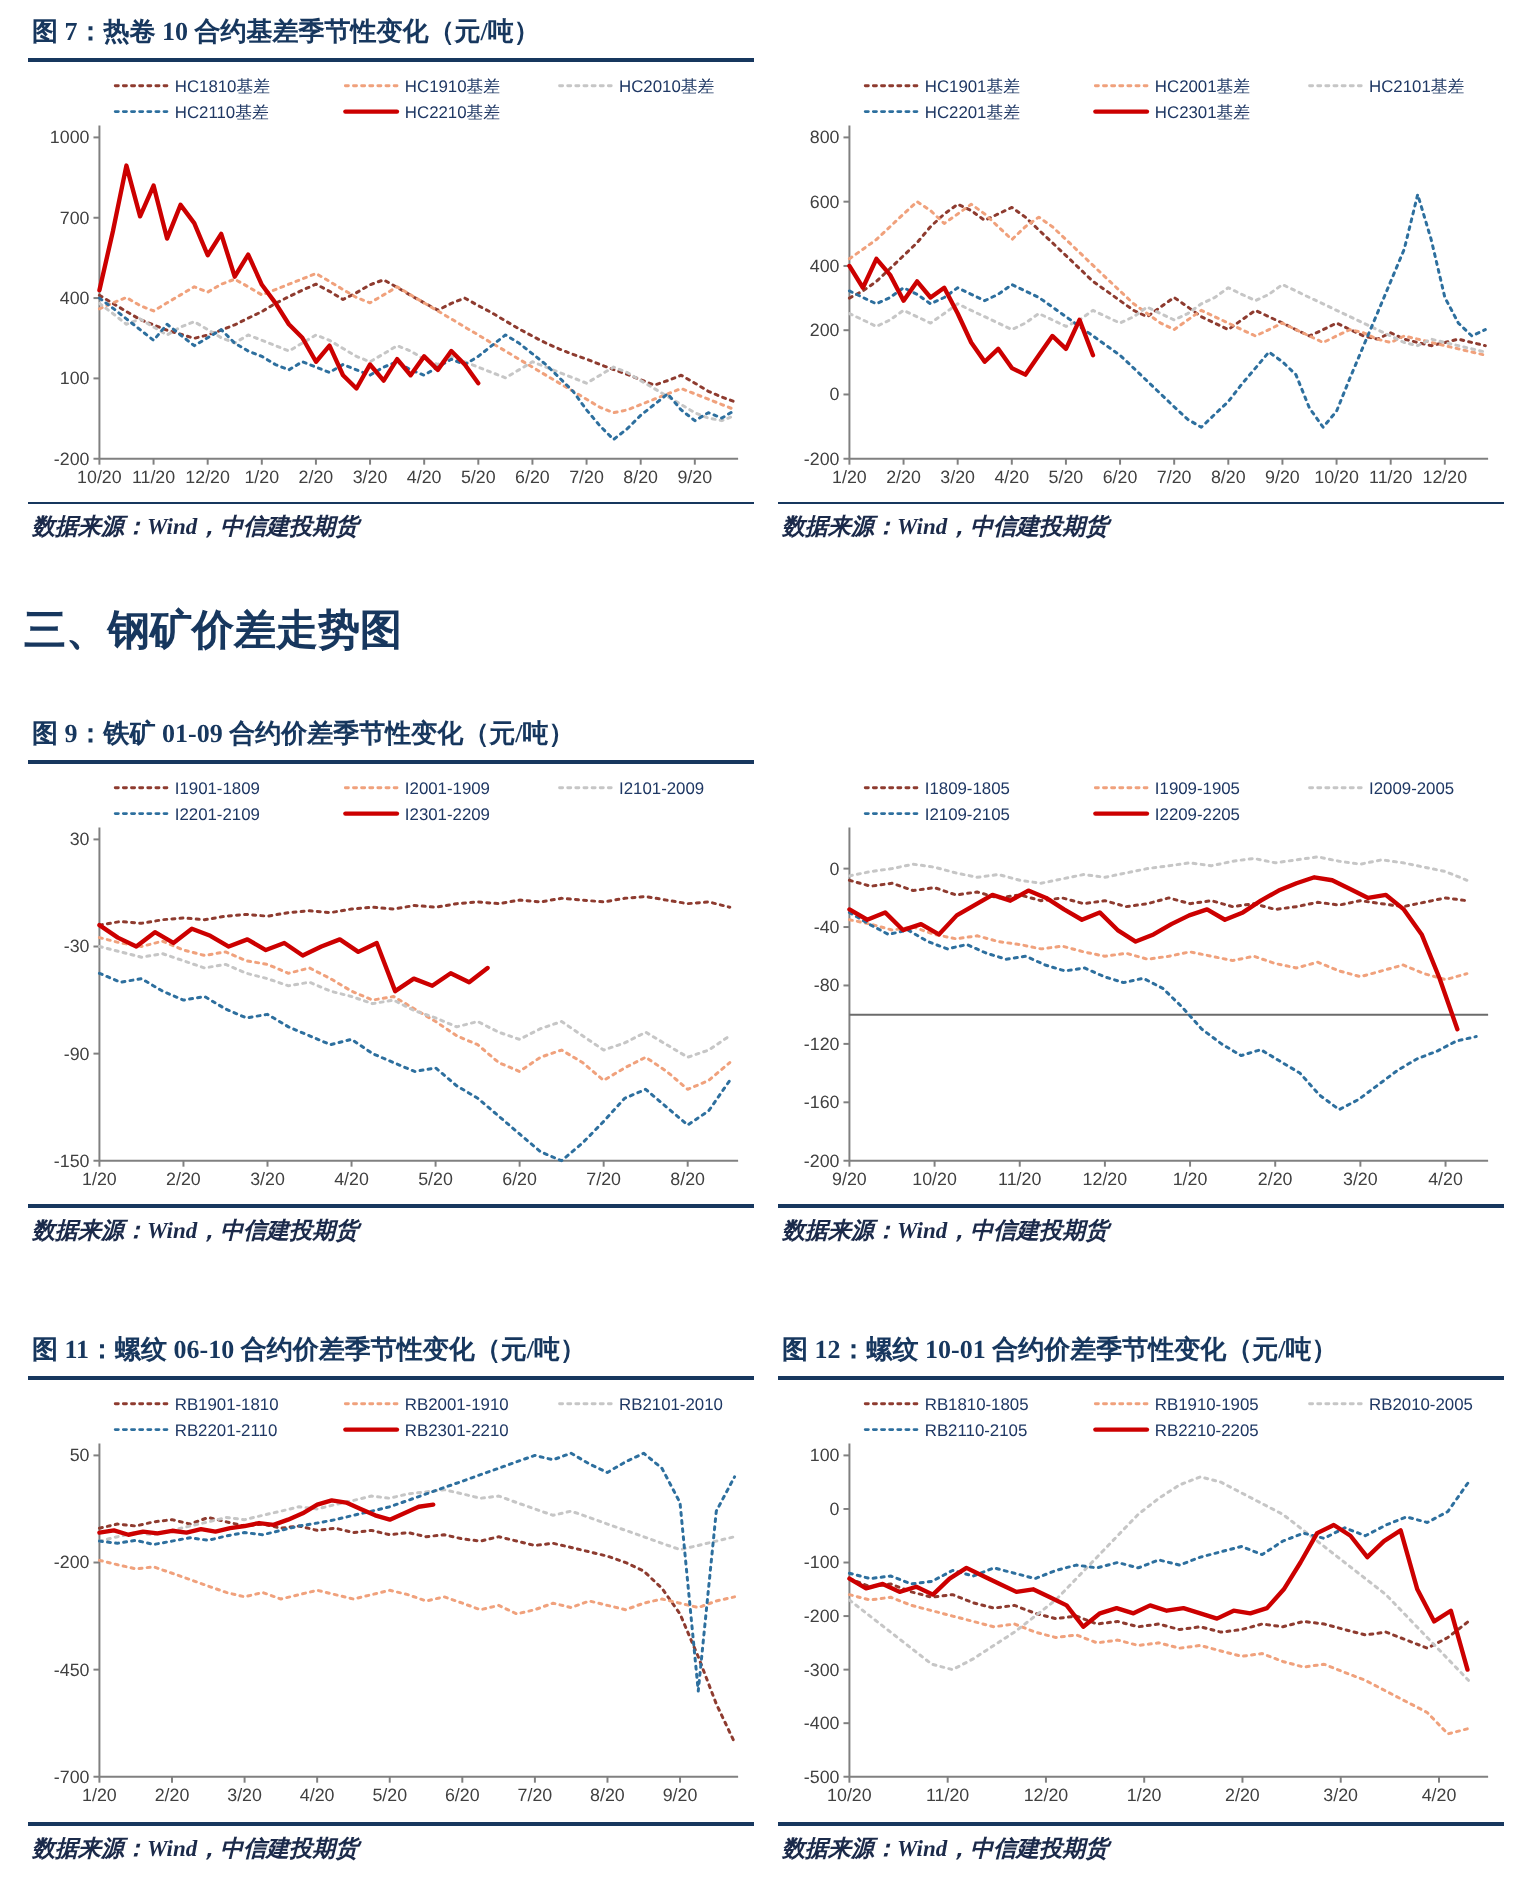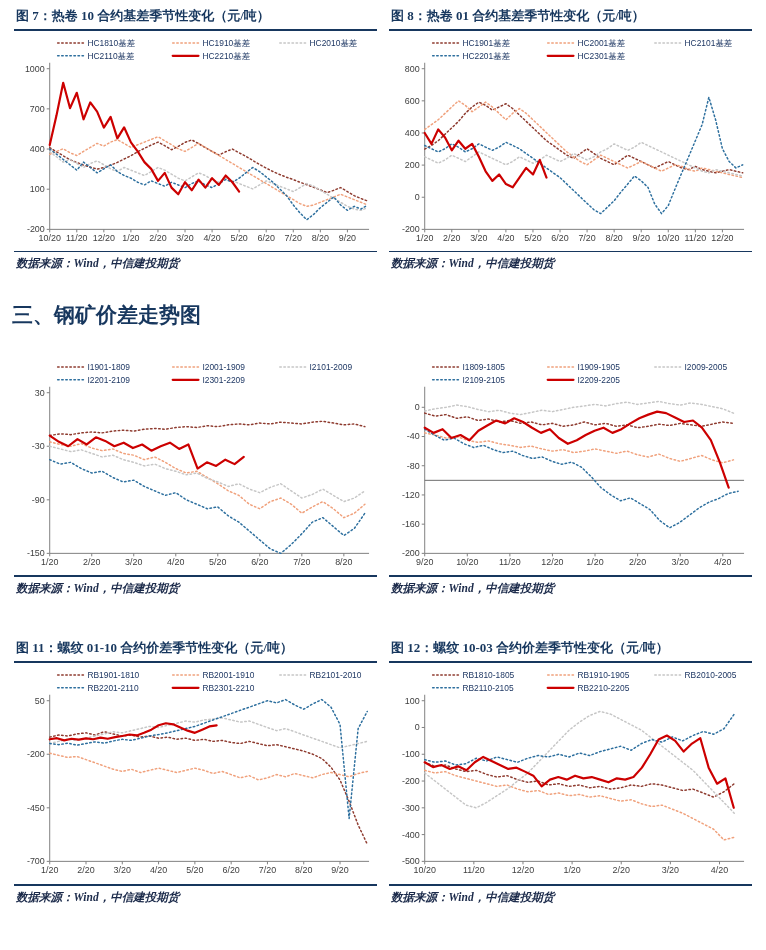--- a/index.html
+++ b/index.html
@@ -93,21 +93,20 @@
           <text x="74" y="26" class="legend">HC2110基差</text>
           <polyline points="36.0,113.0 42.8,83.3 49.6,50.2 56.5,75.8 63.3,60.3 70.1,87.0 76.9,70.0 83.8,79.2 90.6,95.4 97.4,84.6 104.2,106.2 111.0,95.1 117.9,110.3 124.7,119.4 131.5,130.2 138.3,137.0 145.2,149.1 152.0,141.0 158.8,155.9 165.6,162.6 172.4,150.5 179.3,158.6 186.1,147.8 192.9,155.9 199.7,146.4 206.6,153.2 213.4,143.7 220.2,150.5 227.0,159.9" fill="none" stroke="#CC0000" stroke-width="2.2" stroke-linejoin="round" stroke-linecap="round"></polyline>
           <line x1="160" y1="23" x2="186" y2="23" stroke="#CC0000" stroke-width="2.2" stroke-linecap="round"></line>
           <text x="190" y="26" class="legend">HC2210基差</text>
         </svg>
       <div class="fig-source">
         <span>数据来源：Wind，中信建投期货</span>
       </div>
     </div>
     <div class="fig">
-      <div class="fig-title">图 8：热卷 01 合约基差季节性变化（元/吨）</div>
       <svg class="chart" viewBox="0 0 366 220">
           <line x1="36" y1="30" x2="36" y2="198" stroke="#808080" stroke-width="1"></line>
           <line x1="36" y1="198" x2="358" y2="198" stroke="#808080" stroke-width="1"></line>
           <line x1="33" y1="36" x2="36" y2="36" stroke="#808080" stroke-width="1"></line>
           <text x="31" y="39" text-anchor="end" class="tick">800</text>
           <line x1="33" y1="68.4" x2="36" y2="68.4" stroke="#808080" stroke-width="1"></line>
           <text x="31" y="71.4" text-anchor="end" class="tick">600</text>
           <line x1="33" y1="100.8" x2="36" y2="100.8" stroke="#808080" stroke-width="1"></line>
           <text x="31" y="103.8" text-anchor="end" class="tick">400</text>
           <line x1="33" y1="133.2" x2="36" y2="133.2" stroke="#808080" stroke-width="1"></line>
@@ -159,20 +158,21 @@
       <div class="fig-source">
         <span>数据来源：Wind，中信建投期货</span>
       </div>
     </div>
   </div>
 
   <div class="section-heading">三、钢矿价差走势图</div>
 
   <div class="row">
     <div class="fig">
+      <div class="fig-title">图 9：铁矿 01-09 合约价差季节性变化（元/吨）</div>
       <svg class="chart" viewBox="0 0 366 220">
           <line x1="36" y1="30" x2="36" y2="198" stroke="#808080" stroke-width="1"></line>
           <line x1="36" y1="198" x2="358" y2="198" stroke="#808080" stroke-width="1"></line>
           <line x1="33" y1="36" x2="36" y2="36" stroke="#808080" stroke-width="1"></line>
           <text x="31" y="39" text-anchor="end" class="tick">30</text>
           <line x1="33" y1="90" x2="36" y2="90" stroke="#808080" stroke-width="1"></line>
           <text x="31" y="93" text-anchor="end" class="tick">-30</text>
           <line x1="33" y1="144" x2="36" y2="144" stroke="#808080" stroke-width="1"></line>
           <text x="31" y="147" text-anchor="end" class="tick">-90</text>
           <line x1="33" y1="198" x2="36" y2="198" stroke="#808080" stroke-width="1"></line>
@@ -263,21 +263,21 @@
           <text x="190" y="26" class="legend">I2209-2205</text>
         </svg>
       <div class="fig-source thick">
         <span>数据来源：Wind，中信建投期货</span>
       </div>
     </div>
   </div>
 
   <div class="row row-gap">
     <div class="fig">
-      <div class="fig-title">图 11：螺纹 01-10 合约价差季节性变化（元/吨）</div>
+      <div class="fig-title">图 11：螺纹 06-10 合约价差季节性变化（元/吨）</div>
       <svg class="chart" viewBox="0 0 366 220">
           <line x1="36" y1="30" x2="36" y2="198" stroke="#808080" stroke-width="1"></line>
           <line x1="36" y1="198" x2="358" y2="198" stroke="#808080" stroke-width="1"></line>
           <line x1="33" y1="36" x2="36" y2="36" stroke="#808080" stroke-width="1"></line>
           <text x="31" y="39" text-anchor="end" class="tick">50</text>
           <line x1="33" y1="90" x2="36" y2="90" stroke="#808080" stroke-width="1"></line>
           <text x="31" y="93" text-anchor="end" class="tick">-200</text>
           <line x1="33" y1="144" x2="36" y2="144" stroke="#808080" stroke-width="1"></line>
           <text x="31" y="147" text-anchor="end" class="tick">-450</text>
           <line x1="33" y1="198" x2="36" y2="198" stroke="#808080" stroke-width="1"></line>
@@ -314,21 +314,21 @@
           <text x="74" y="26" class="legend">RB2201-2110</text>
           <polyline points="36.0,74.9 43.3,73.8 50.6,76.0 58.0,74.4 65.3,75.3 72.6,74.0 79.9,74.9 87.2,73.2 94.5,74.4 101.9,72.7 109.2,71.6 116.5,70.1 123.8,71.0 131.1,68.4 138.5,65.2 145.8,60.8 153.1,58.7 160.4,59.8 167.7,63.0 175.0,66.2 182.4,68.4 189.7,65.2 197.0,61.9 204.3,60.8" fill="none" stroke="#CC0000" stroke-width="2.2" stroke-linejoin="round" stroke-linecap="round"></polyline>
           <line x1="160" y1="23" x2="186" y2="23" stroke="#CC0000" stroke-width="2.2" stroke-linecap="round"></line>
           <text x="190" y="26" class="legend">RB2301-2210</text>
         </svg>
       <div class="fig-source thick">
         <span>数据来源：Wind，中信建投期货</span>
       </div>
     </div>
     <div class="fig">
-      <div class="fig-title">图 12：螺纹 10-03 合约价差季节性变化（元/吨）</div>
+      <div class="fig-title">图 12：螺纹 10-01 合约价差季节性变化（元/吨）</div>
       <svg class="chart" viewBox="0 0 366 220">
           <line x1="36" y1="30" x2="36" y2="198" stroke="#808080" stroke-width="1"></line>
           <line x1="36" y1="198" x2="358" y2="198" stroke="#808080" stroke-width="1"></line>
           <line x1="33" y1="36" x2="36" y2="36" stroke="#808080" stroke-width="1"></line>
           <text x="31" y="39" text-anchor="end" class="tick">100</text>
           <line x1="33" y1="63" x2="36" y2="63" stroke="#808080" stroke-width="1"></line>
           <text x="31" y="66" text-anchor="end" class="tick">0</text>
           <line x1="33" y1="90" x2="36" y2="90" stroke="#808080" stroke-width="1"></line>
           <text x="31" y="93" text-anchor="end" class="tick">-100</text>
           <line x1="33" y1="117" x2="36" y2="117" stroke="#808080" stroke-width="1"></line>

